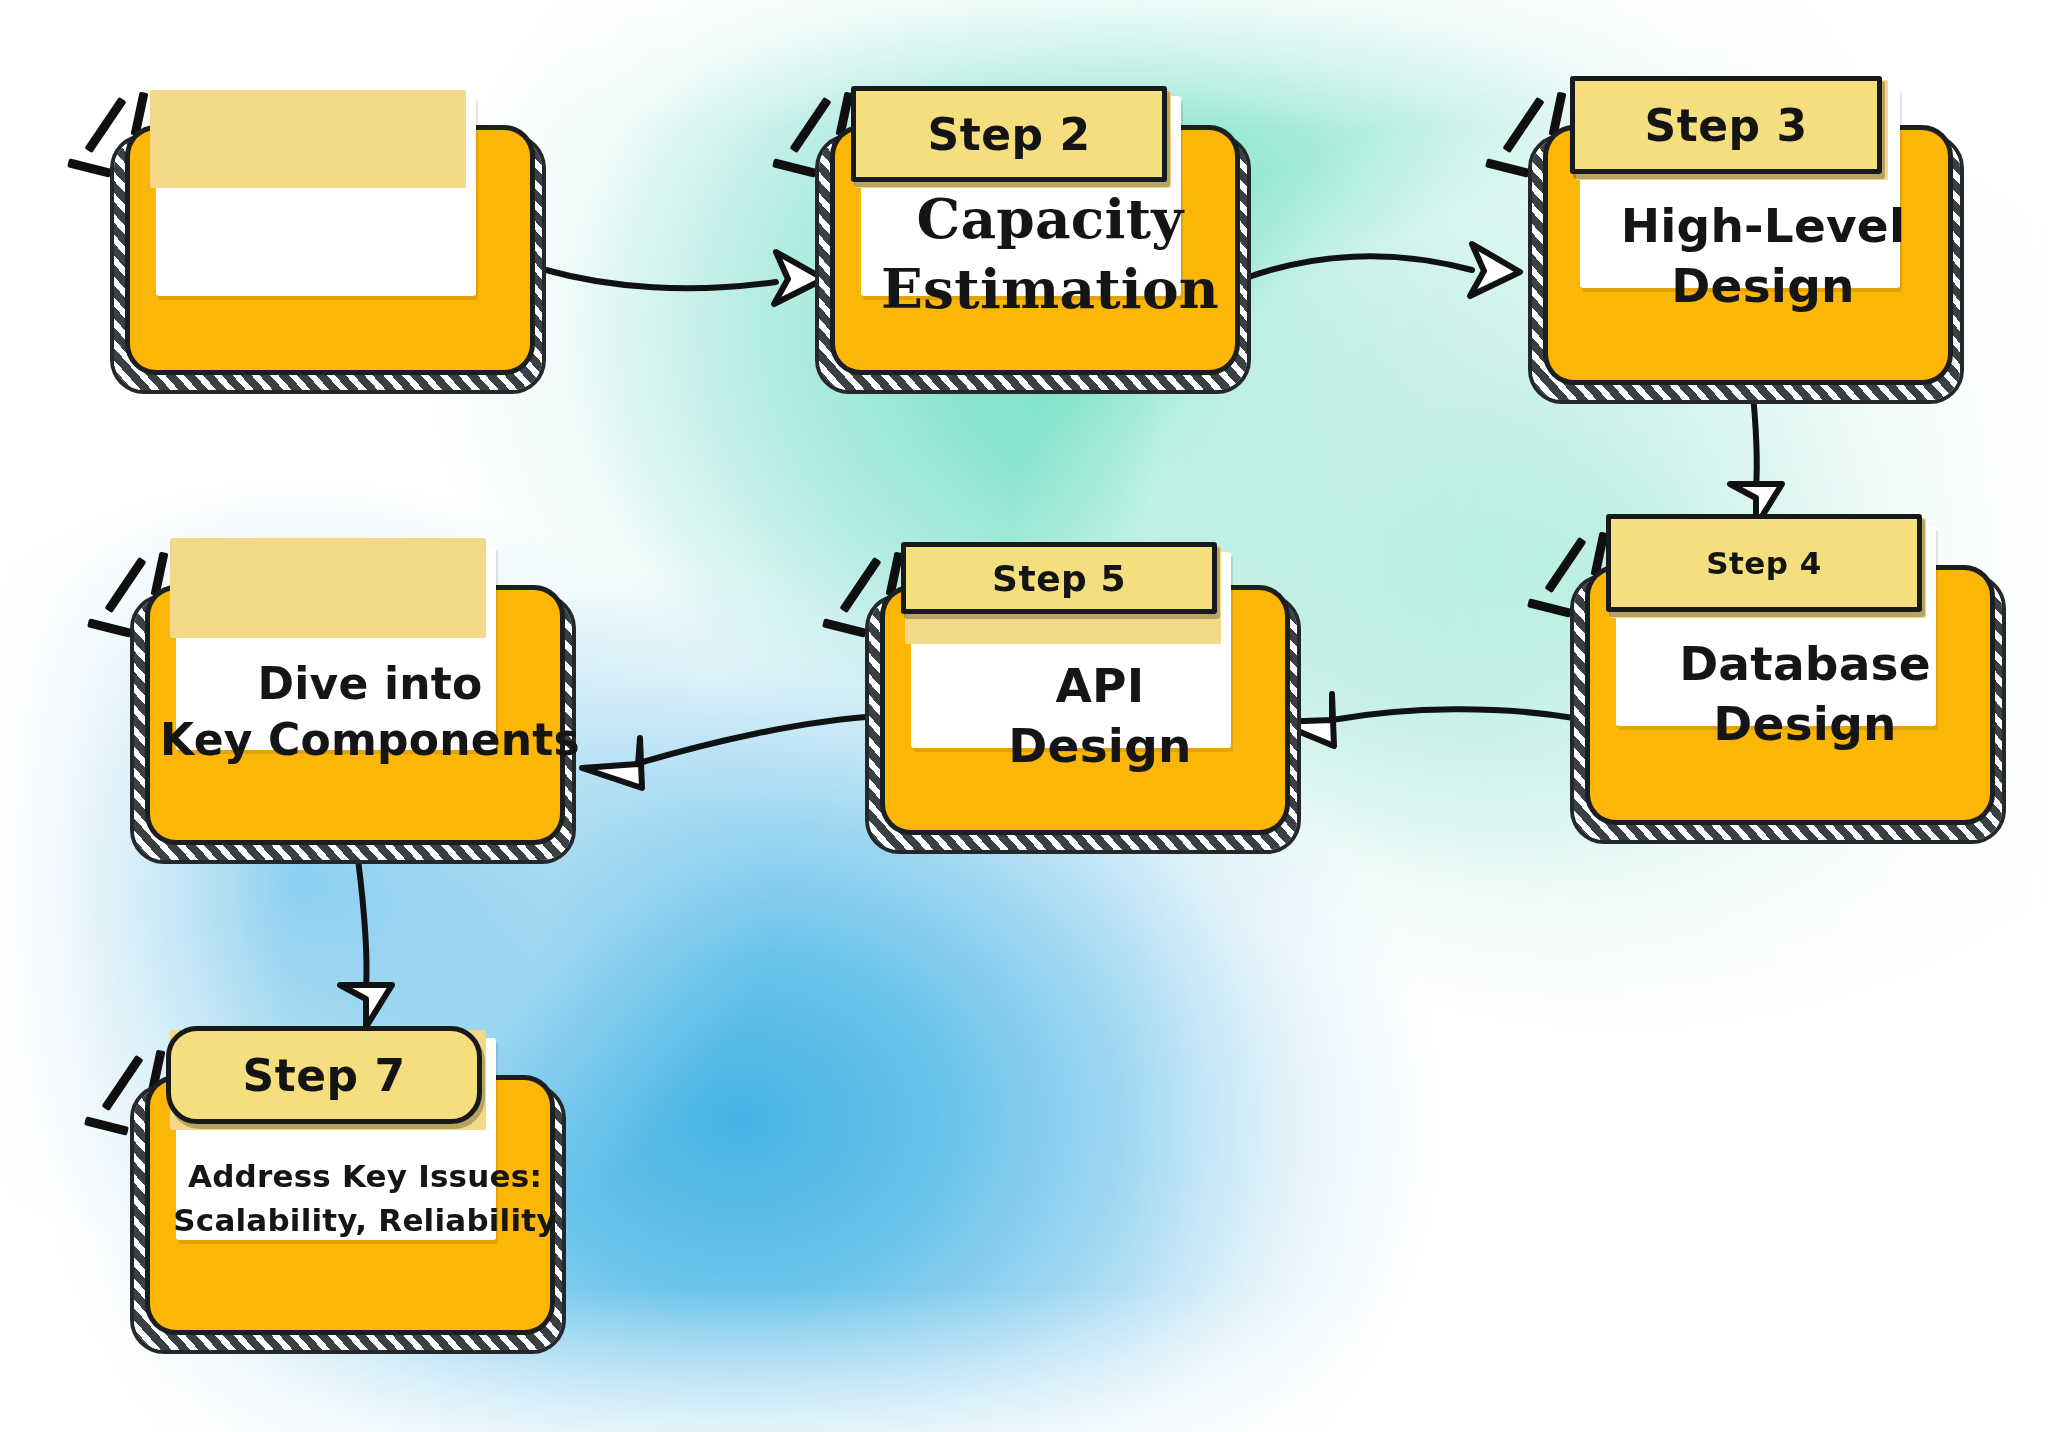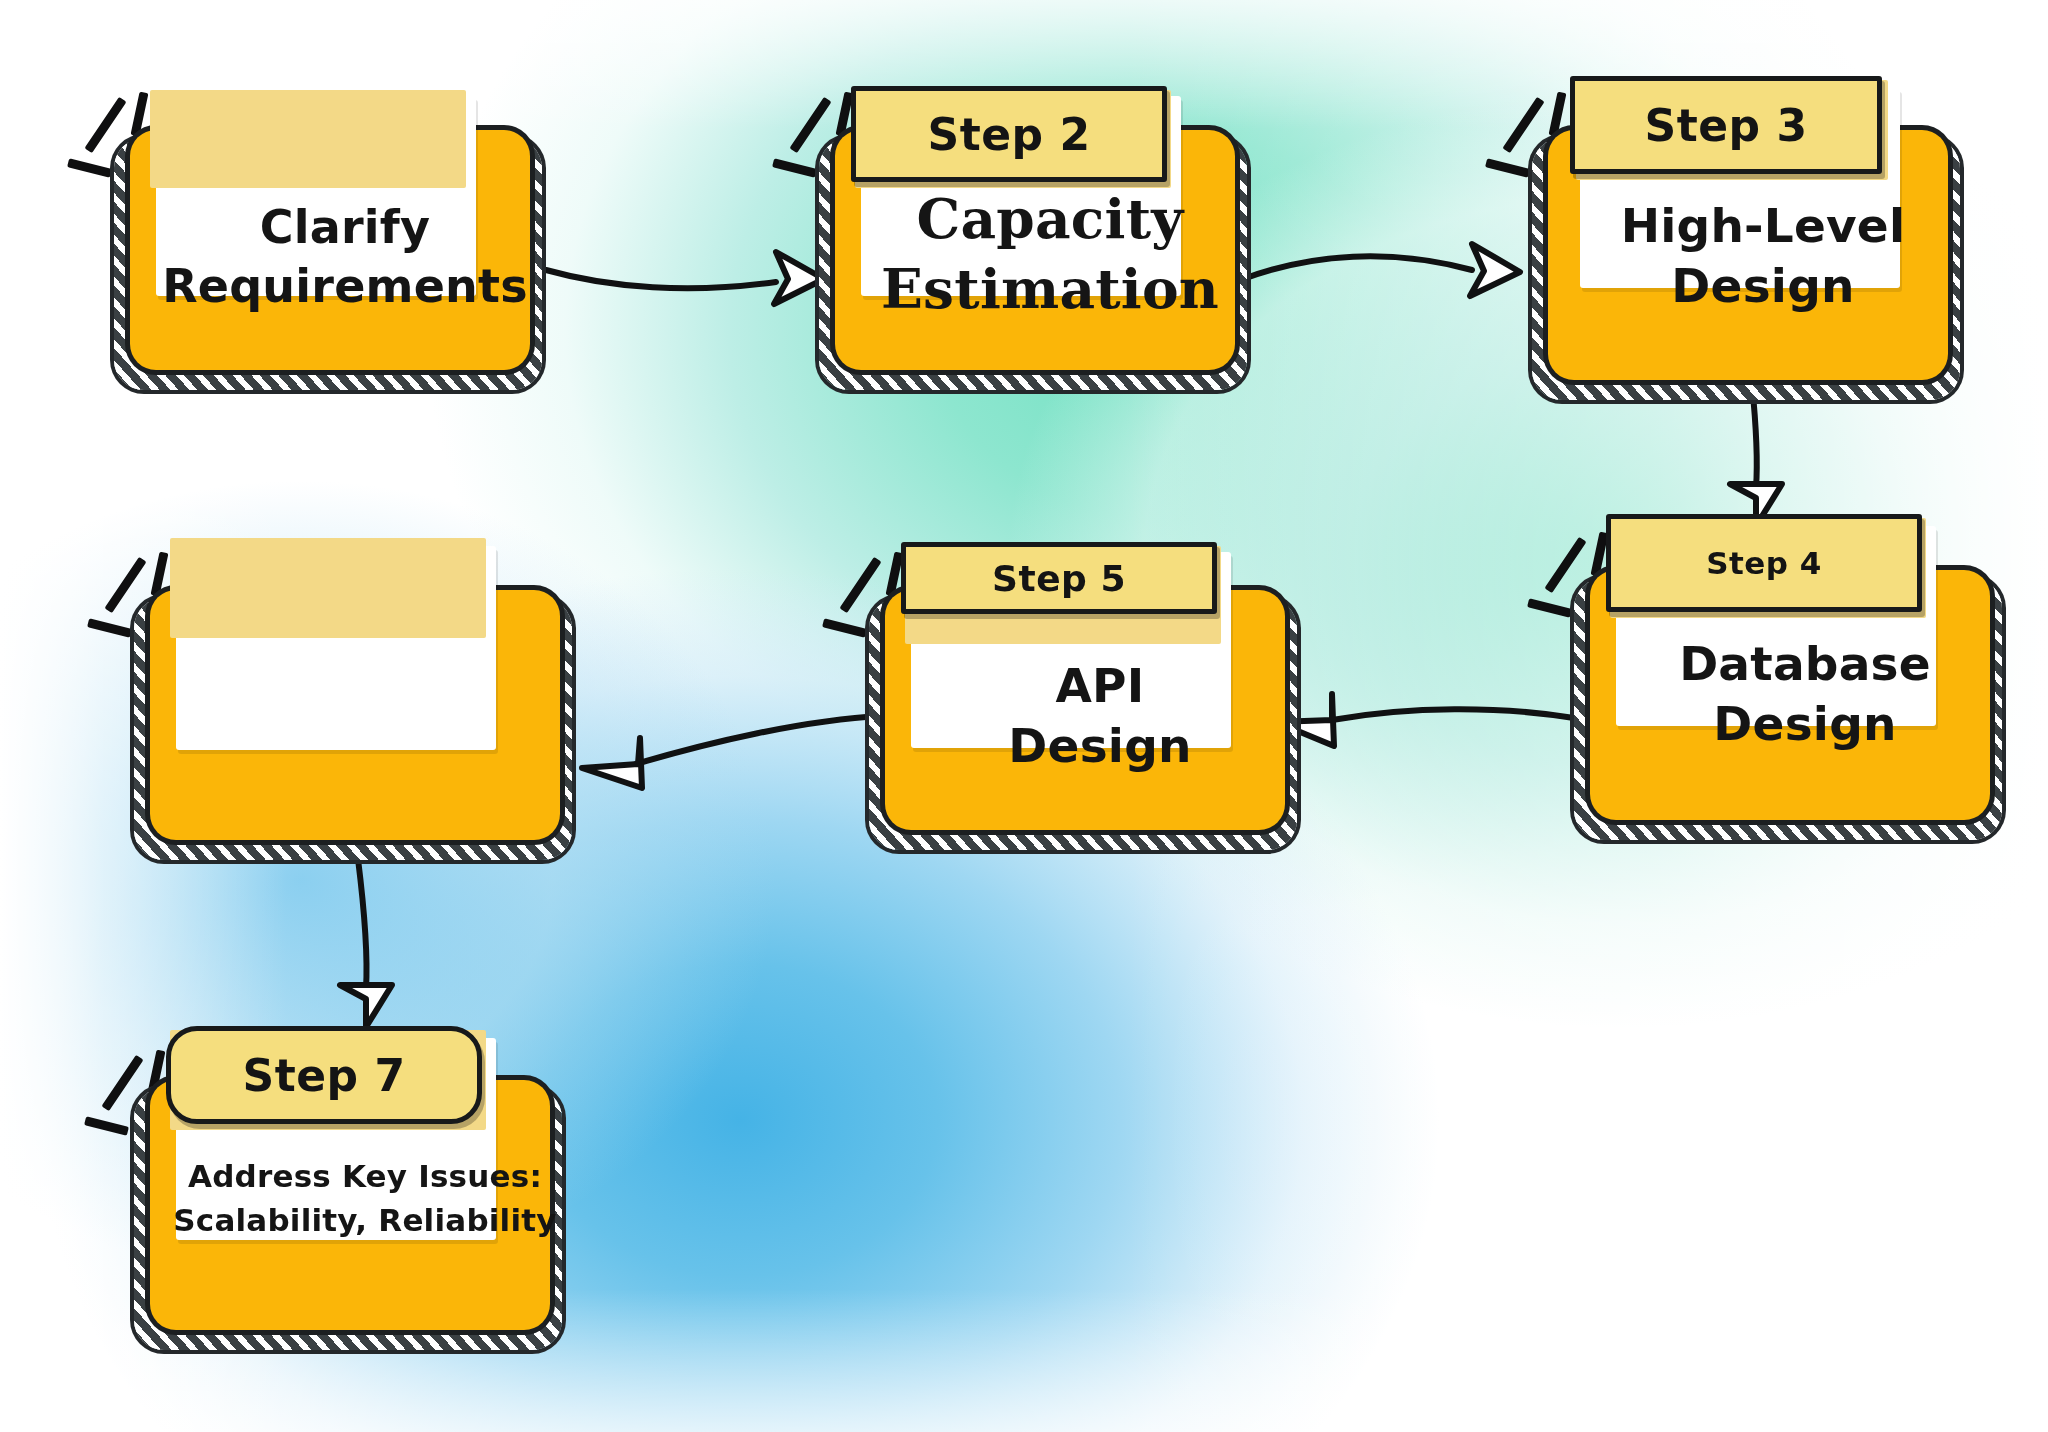--- a/index.html
+++ b/index.html
@@ -160,24 +160,20 @@
   <div class="node" style="left:130px;top:100px;width:430px;height:290px">
     <div class="sparkle" style="left:-55px;top:-10px">
       <i class="sp-a"></i>
         <i class="sp-b"></i>
         <i class="sp-c"></i>
     </div>
     <div class="hatch" style="left:-16px;top:38px;width:428px;height:252px"></div>
     <div class="card" style="left:0px;top:30px;width:400px;height:240px"></div>
     <div class="sheet" style="left:26px;top:-4px;width:320px;height:200px"></div>
     <div class="tab-shadow" style="left:20px;top:-10px;width:316px;height:98px"></div>
-    <div class="card-body" style="top:98px;font-size:46px;padding:0 18px;">
-      <div>Clarify</div>
-      <div>Requirements</div>
-    </div>
   </div>
 
   <div class="node" style="left:835px;top:100px;width:430px;height:290px">
     <div class="sparkle" style="left:-55px;top:-10px">
       <i class="sp-a"></i>
         <i class="sp-b"></i>
         <i class="sp-c"></i>
     </div>
     <div class="hatch" style="left:-16px;top:38px;width:428px;height:252px"></div>
     <div class="card" style="left:0px;top:30px;width:400px;height:240px"></div>
@@ -252,20 +248,24 @@
   <div class="node" style="left:150px;top:560px;width:440px;height:300px">
     <div class="sparkle" style="left:-55px;top:-10px">
       <i class="sp-a"></i>
         <i class="sp-b"></i>
         <i class="sp-c"></i>
     </div>
     <div class="hatch" style="left:-16px;top:38px;width:438px;height:262px"></div>
     <div class="card" style="left:0px;top:30px;width:410px;height:250px"></div>
     <div class="sheet" style="left:26px;top:-14px;width:320px;height:204px"></div>
     <div class="tab-shadow" style="left:20px;top:-22px;width:316px;height:100px"></div>
+    <div class="card-body" style="top:96px;font-size:44px;padding:0 6px;">
+      <div>Dive into</div>
+      <div>Key Components</div>
+    </div>
   </div>
 
   <div class="node" style="left:150px;top:1050px;width:430px;height:300px">
     <div class="sparkle" style="left:-58px;top:-2px">
       <i class="sp-a"></i>
         <i class="sp-b"></i>
         <i class="sp-c"></i>
     </div>
     <div class="hatch" style="left:-16px;top:38px;width:428px;height:262px"></div>
     <div class="card" style="left:0px;top:30px;width:400px;height:250px"></div>

